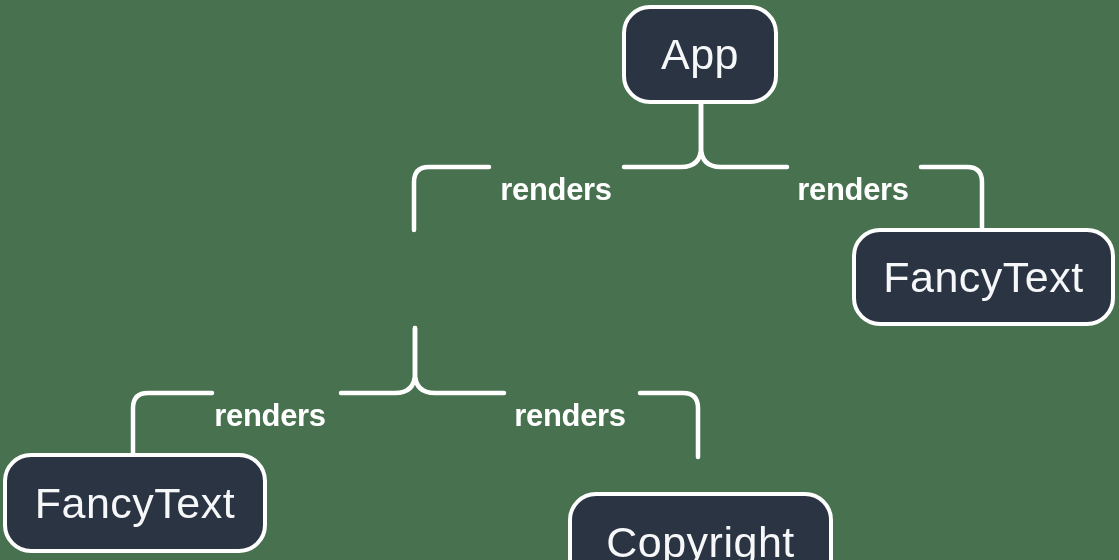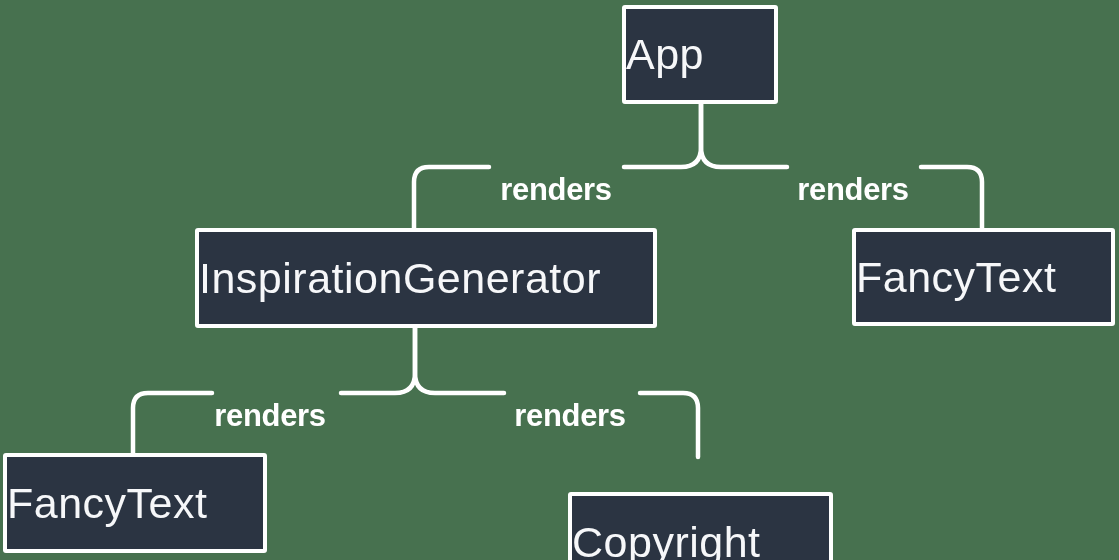--- a/index.html
+++ b/index.html
@@ -29,24 +29,24 @@
   .edges path {
     fill: none;
     stroke: var(--edge);
     stroke-width: 4.5;
     stroke-linecap: round;
   }
   .node {
     position: absolute;
     background: var(--node-fill);
     border: 4px solid var(--node-border);
-    border-radius: 3px;
+    border-radius: 28px;
     display: flex;
     align-items: center;
-    justify-content: flex-start;
+    justify-content: center;
   }
   .node .node-label {
     color: #F6F7F9;
     font-size: 43px;
     font-weight: 400;
     letter-spacing: 0.5px;
     white-space: nowrap;
   }
   .node-app        { left: 622px; top:   5px; width: 156px; height:  99px; }
   .node-ig         { left: 195px; top: 228px; width: 462px; height: 100px; }
@@ -77,23 +77,20 @@
     <path d="M 701 104 L 701 147 Q 701 167 681 167 L 624 167 M 489 167 L 429 167 Q 414 167 414 182 L 414 230"></path>
     <path d="M 701 104 L 701 147 Q 701 167 721 167 L 787 167 M 921 167 L 967 167 Q 982 167 982 182 L 982 230"></path>
     <path d="M 415 328 L 415 373 Q 415 393 395 393 L 341 393 M 212 393 L 148 393 Q 133 393 133 408 L 133 455"></path>
     <path d="M 415 328 L 415 373 Q 415 393 435 393 L 504 393 M 640 393 L 683 393 Q 698 393 698 408 L 698 457"></path>
   </svg>
 
   <div class="node node-app">
     <span class="node-label">App</span>
   </div>
 
-  <div class="node node-ig">
-    <span class="node-label">InspirationGenerator</span>
-  </div>
 
   <div class="node node-ft-top">
     <span class="node-label">FancyText</span>
   </div>
 
   <div class="node node-ft-bottom">
     <span class="node-label">FancyText</span>
   </div>
 
   <div class="node node-copyright">

